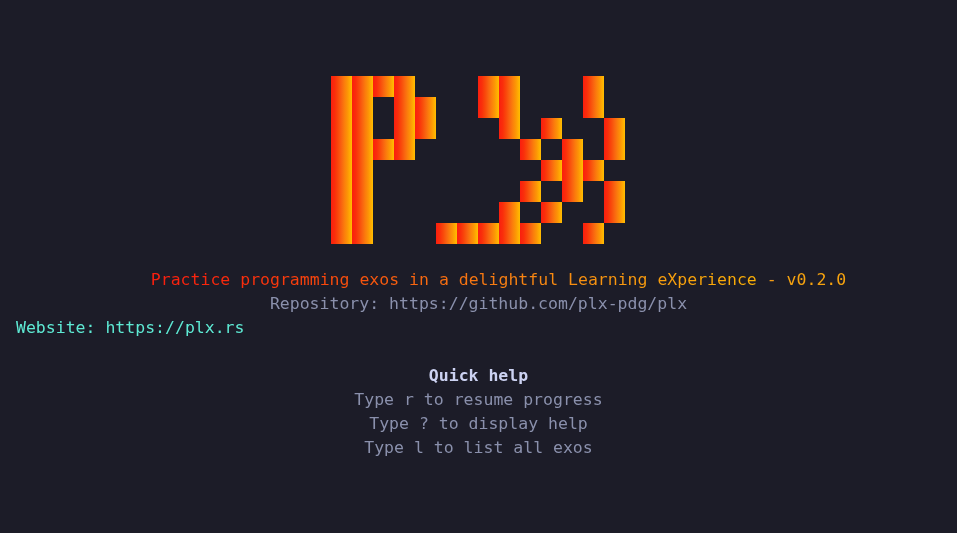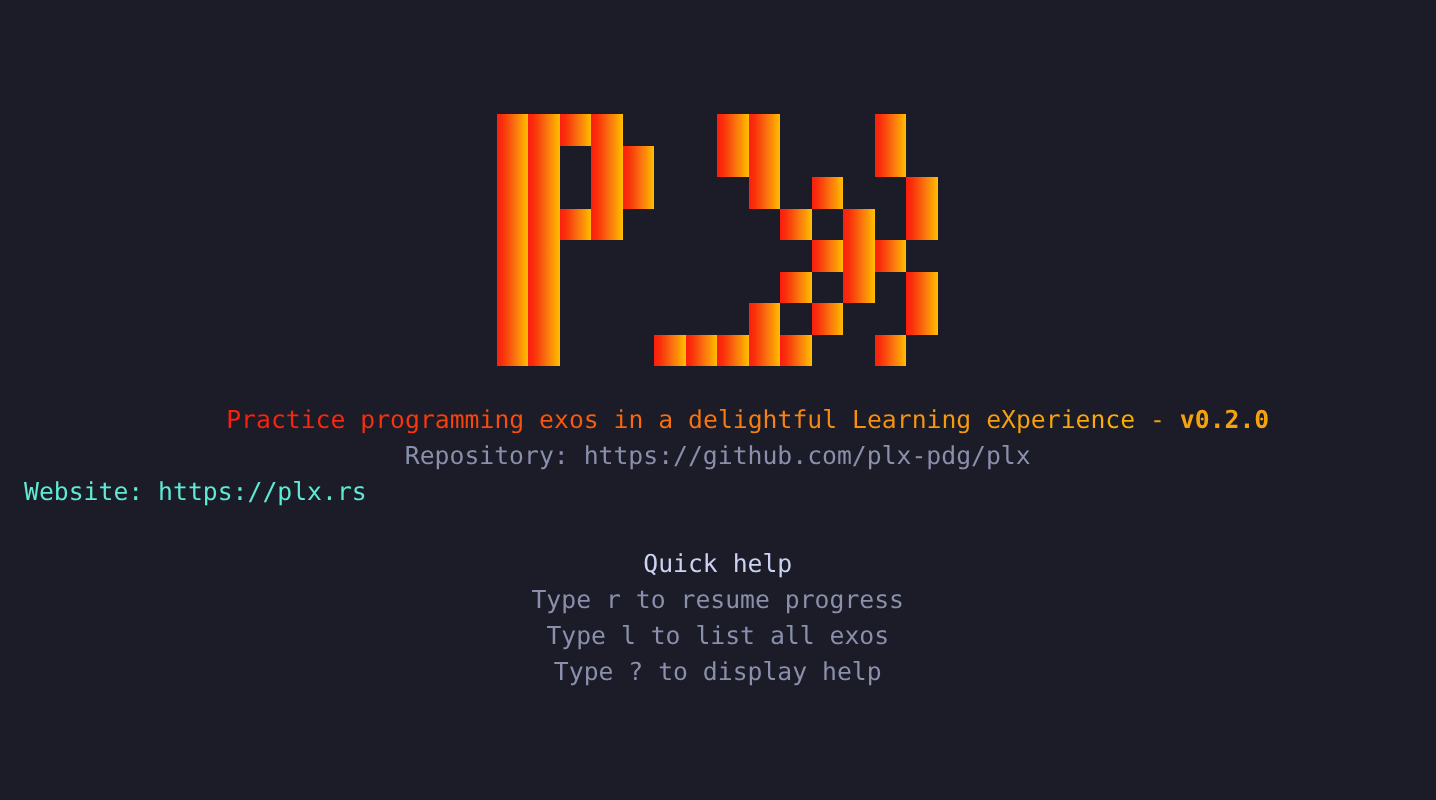--- a/index.html
+++ b/index.html
@@ -71,21 +71,21 @@
     background-clip: text;
     color: transparent;
     margin-left: 40px;
     -webkit-text-fill-color: transparent;
   }
   #tagline-line .sep {
     color: #f59c14;
   }
   #tagline-line .version {
     color: #f5a20f;
-    font-weight: bold;
+    font-weight: normal;
   }
 
   #repo-line {
     position: absolute;
     top: 292px;
     width: 805px;
     text-align: center;
     color: #8a90ac;
     font-size: 16.5px;
     line-height: 24px;
@@ -102,21 +102,21 @@
     white-space: pre;
     padding-left: 32px;
   }
 
   #quickhelp-title {
     position: absolute;
     top: 364px;
     width: 806px;
     text-align: center;
     color: #ccd2f2;
-    font-weight: normal;
+    font-weight: bold;
     font-size: 16.5px;
     line-height: 24px;
     white-space: pre;
   }
 
   #help-list {
     position: absolute;
     top: 388px;
     width: 923px;
     text-align: center;
@@ -207,17 +207,17 @@
   <div id="tagline-line" class="line"><span class="grad">Practice programming exos in a delightful Learning eXperience</span><span class="sep"> - </span><span class="version">v0.2.0</span></div>
 
   <div id="repo-line" class="line"><span>Repository: </span><span>https://github.com/plx-pdg/plx</span></div>
 
   <div id="website-line" class="line"><span>Website: </span><span>https://plx.rs</span></div>
 
   <div id="quickhelp-title" class="line">Quick help</div>
 
   <div id="help-list">
       <div class="help-line">Type r to resume progress</div>
+      <div class="help-line">Type ? to display help</div>
       <div class="help-line">Type l to list all exos</div>
-      <div class="help-line">Type ? to display help</div>
     </div>
 
 </div>
 
 </body></html>

